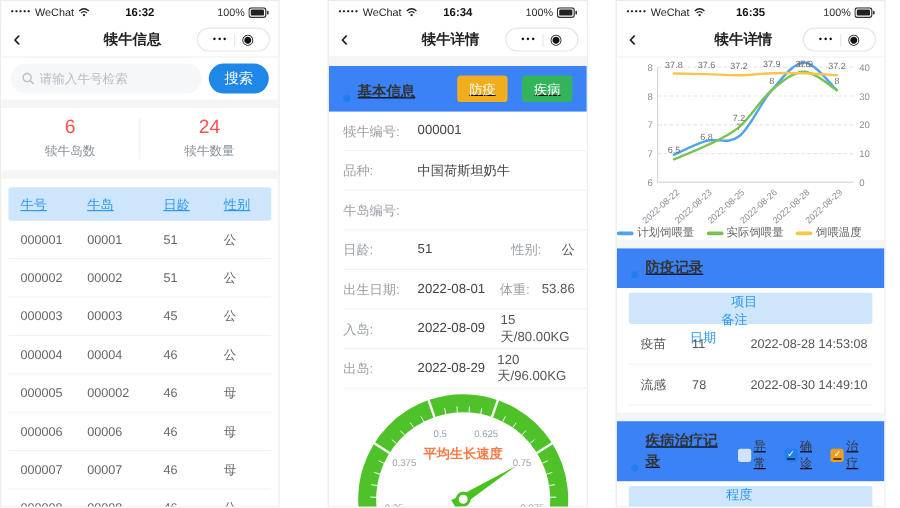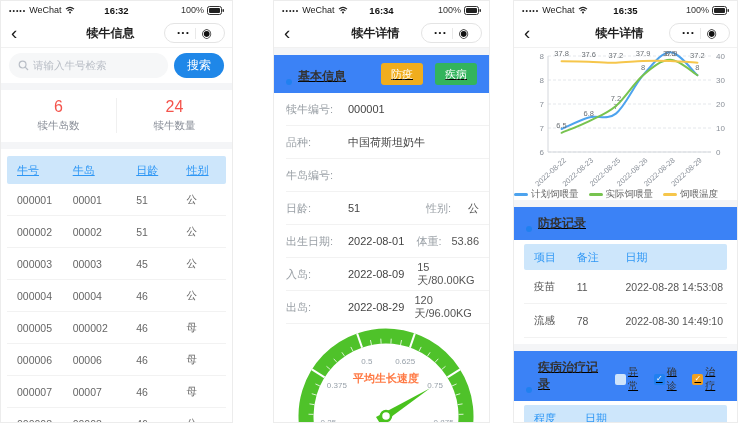--- a/index.html
+++ b/index.html
@@ -58,21 +58,21 @@
   .fvalue{color:#444;}
   .fvalue.w{width:78px;}
   .flabel2{color:#9aa0a6;width:40px;}
   .fextra{margin-left:auto;color:#555;}
 
   
   .legend{display:flex;justify-content:flex-start;gap:10px;font-size:9.5px;color:#666;align-items:center;margin-top:-6px;height:12px;}
   .lg-item{display:flex;align-items:center;cursor:pointer;}
   .lg-swatch{width:14px;height:3px;border-radius:2px;display:inline-block;margin-right:3px;}
   .vt{margin:4px 10px 0;}
-  .vt-head{display:flex;background:#cde6fb;color:#2f97f5;font-size:11px;height:26px;align-items:center;border-radius:2px;}
+  .vt-head{display:flex;background:#cde6fb;color:#2f97f5;font-size:11px;height:26px;align-items:center;border-radius:2px;flex-direction:column;}
   .vt-row{display:flex;font-size:10.5px;color:#555;height:33px;align-items:center;border-bottom:1px solid #f2f2f2;}
   .v1{width:26%;padding-left:10px;box-sizing:border-box;}
   .v2{width:24%;}
   .v3{width:50%;}
   .dz-legend{display:flex;align-items:center;gap:6px;font-size:10px;color:#333;}
   .cbx{width:11px;height:11px;border-radius:2px;display:inline-flex;align-items:center;justify-content:center;color:#fff;font-size:8px;margin-right:2px;line-height:1;}
   .b1{width:30%;padding-left:10px;box-sizing:border-box;}
   .b2{width:70%;}
   svg{display:block;}
 </style>

